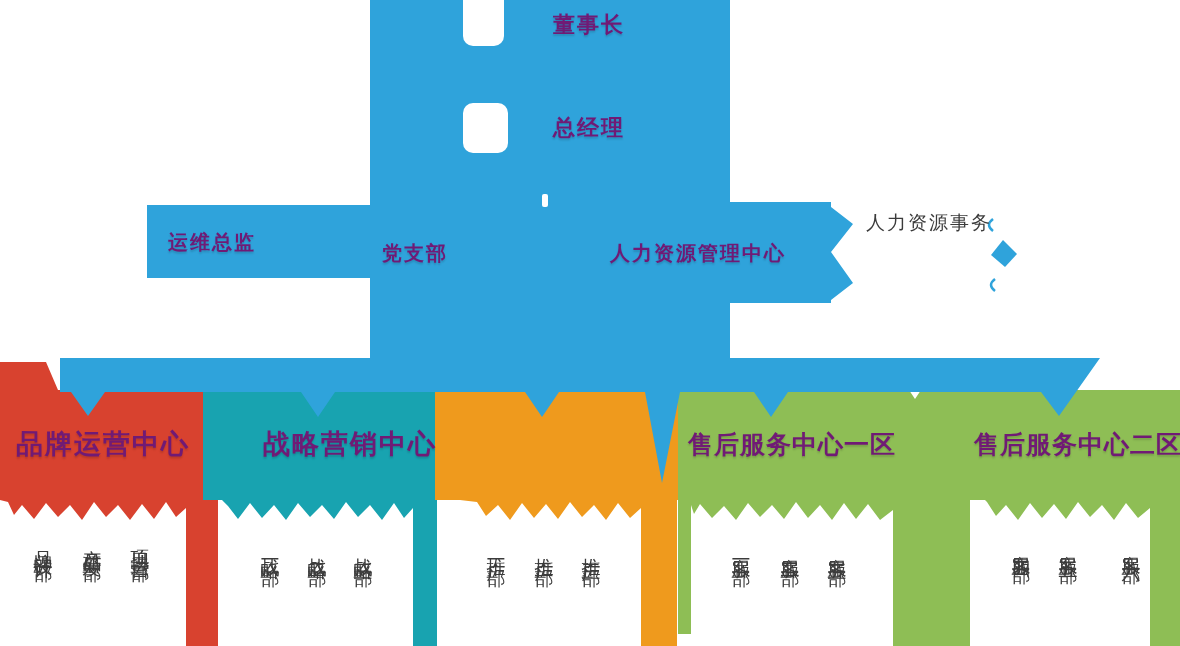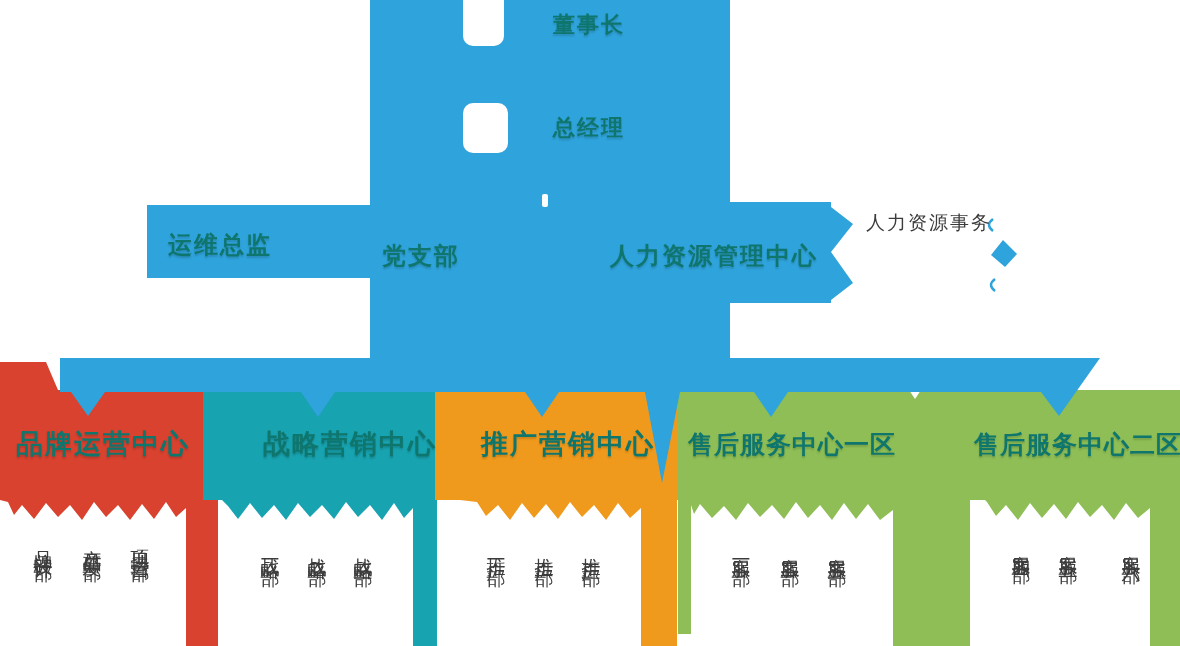--- a/index.html
+++ b/index.html
@@ -2,23 +2,23 @@
 <html><head>
 <meta charset="utf-8">
 <style>
   html,body{margin:0;padding:0;background:#fff;}
   #stage{
     position:relative;width:1180px;height:646px;overflow:hidden;background:#fff;
     font-family:"Liberation Sans","DejaVu Sans",sans-serif;
   }
   #shapes{position:absolute;left:0;top:0;width:1180px;height:646px;}
   .lbl{position:absolute;white-space:nowrap;}
-  .w{color:#0f766e;font-weight:bold;text-shadow:0 2px 2px rgba(0,0,0,0.15);}
+  .w{color:#701a75;font-weight:bold;text-shadow:0 2px 2px rgba(0,0,0,0.15);}
   .exec{font-size:22px;letter-spacing:2px;}
-  .mid{font-size:24px;letter-spacing:2px;}
+  .mid{font-size:20px;letter-spacing:2px;}
   .hdr{font-size:27px;letter-spacing:2px;text-align:right;}
   .hdr.sm{font-size:25px;letter-spacing:1px;}
   .side{font-size:19px;color:#3b3b3b;letter-spacing:2px;}
   .vert{
     font-size:19px;color:#3b3b3b;line-height:22px;letter-spacing:3px;
     writing-mode:vertical-rl;text-orientation:upright;text-align:left;
     position:absolute;width:24px;
   }
 </style>
 </head>
@@ -77,21 +77,20 @@
   <div class="lbl w exec" style="left:553px;top:113px;">总经理</div>
 
   <div class="lbl w mid" style="left:168px;top:229px;">运维总监</div>
   <div class="lbl w mid" style="left:382px;top:240px;">党支部</div>
   <div class="lbl side" style="left:866px;top:210px;">人力资源事务</div>
 
   <div class="lbl w mid" style="left:610px;top:240px;">人力资源管理中心</div>
 
   <div class="lbl w hdr" style="left:0px;width:190px;top:426px;">品牌运营中心</div>
   <div class="lbl w hdr" style="left:203px;width:234px;top:426px;">战略营销中心</div>
-  <div class="lbl w hdr" style="left:435px;width:220px;top:426px;">推广营销中心</div>
   <div class="lbl w hdr sm" style="left:666px;width:230px;top:428px;">售后服务中心一区</div>
   <div class="lbl w hdr sm" style="left:952px;width:230px;top:428px;">售后服务中心二区</div>
 
   <div class="vert" style="left:30px;top:535px;">品牌设计部</div>
   <div class="vert" style="left:79px;top:535px;">产品研发部</div>
   <div class="vert" style="left:127px;top:535px;">项目运营部</div>
 
   <div class="vert" style="left:257px;top:543px;">战略一部</div>
   <div class="vert" style="left:304px;top:543px;">战略二部</div>
   <div class="vert" style="left:350px;top:543px;">战略三部</div>

